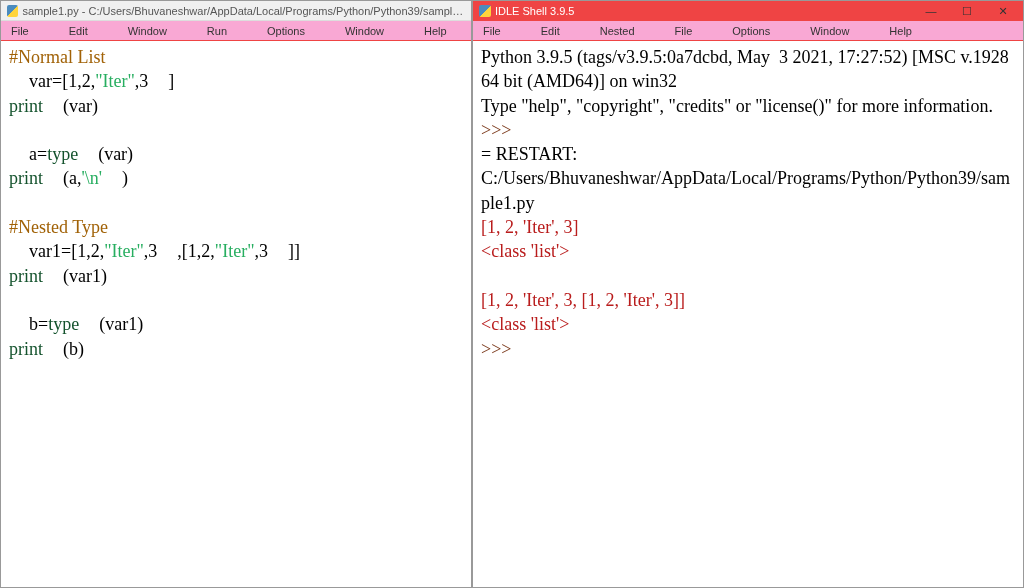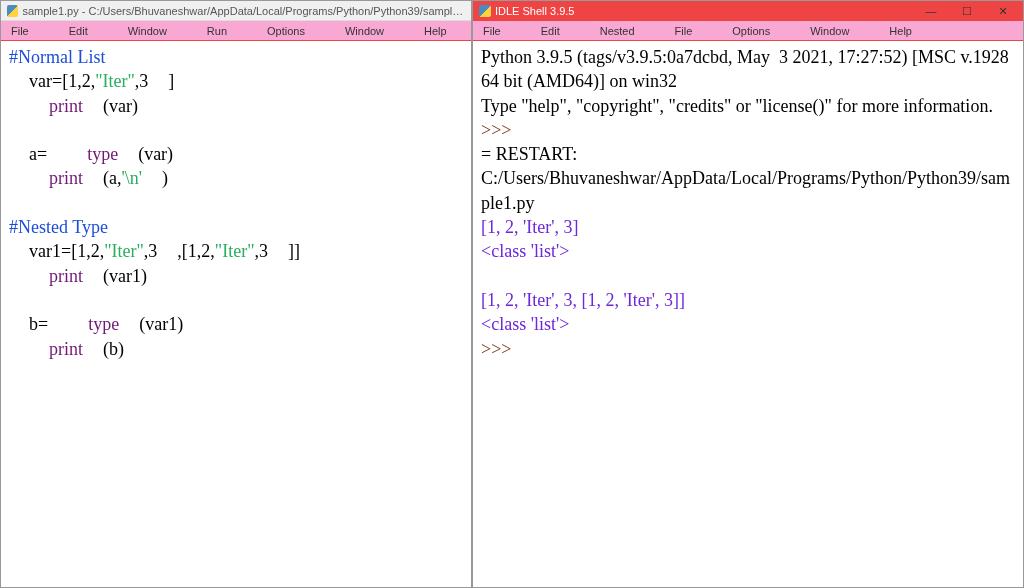--- a/index.html
+++ b/index.html
@@ -83,29 +83,29 @@
     background: #fff;
     padding: 4px 8px;
     font-family: "Times New Roman", serif;
     font-size: 18px;
     line-height: 1.35;
     overflow: hidden;
     white-space: pre-wrap;
     word-break: break-word;
   }
   .right-content { font-size: 18px; }
-  .c-comment { color: #1d4ed8; margin-top: 14px; }
-  .c-builtin { color: #701a75; margin-left: 40px; }
+  .c-comment { color: #a16207; margin-top: 14px; }
+  .c-builtin { color: #14532d; }
   .c-string { color: #27ae60; }
   .c-name { color: #000; margin-left: 20px; }
   .c-op { color: #000; }
   .c-num { color: #000; }
   .sh-text { color: #000; }
   .sh-prompt { color: #7d3c1e; }
-  .sh-out { color: #6d28d9; }
+  .sh-out { color: #b91c1c; }
   .title-text {
     overflow: hidden;
     text-overflow: ellipsis;
     white-space: nowrap;
   }
 </style>
 </head>
 <body>
 
 <div class="window left-window">

